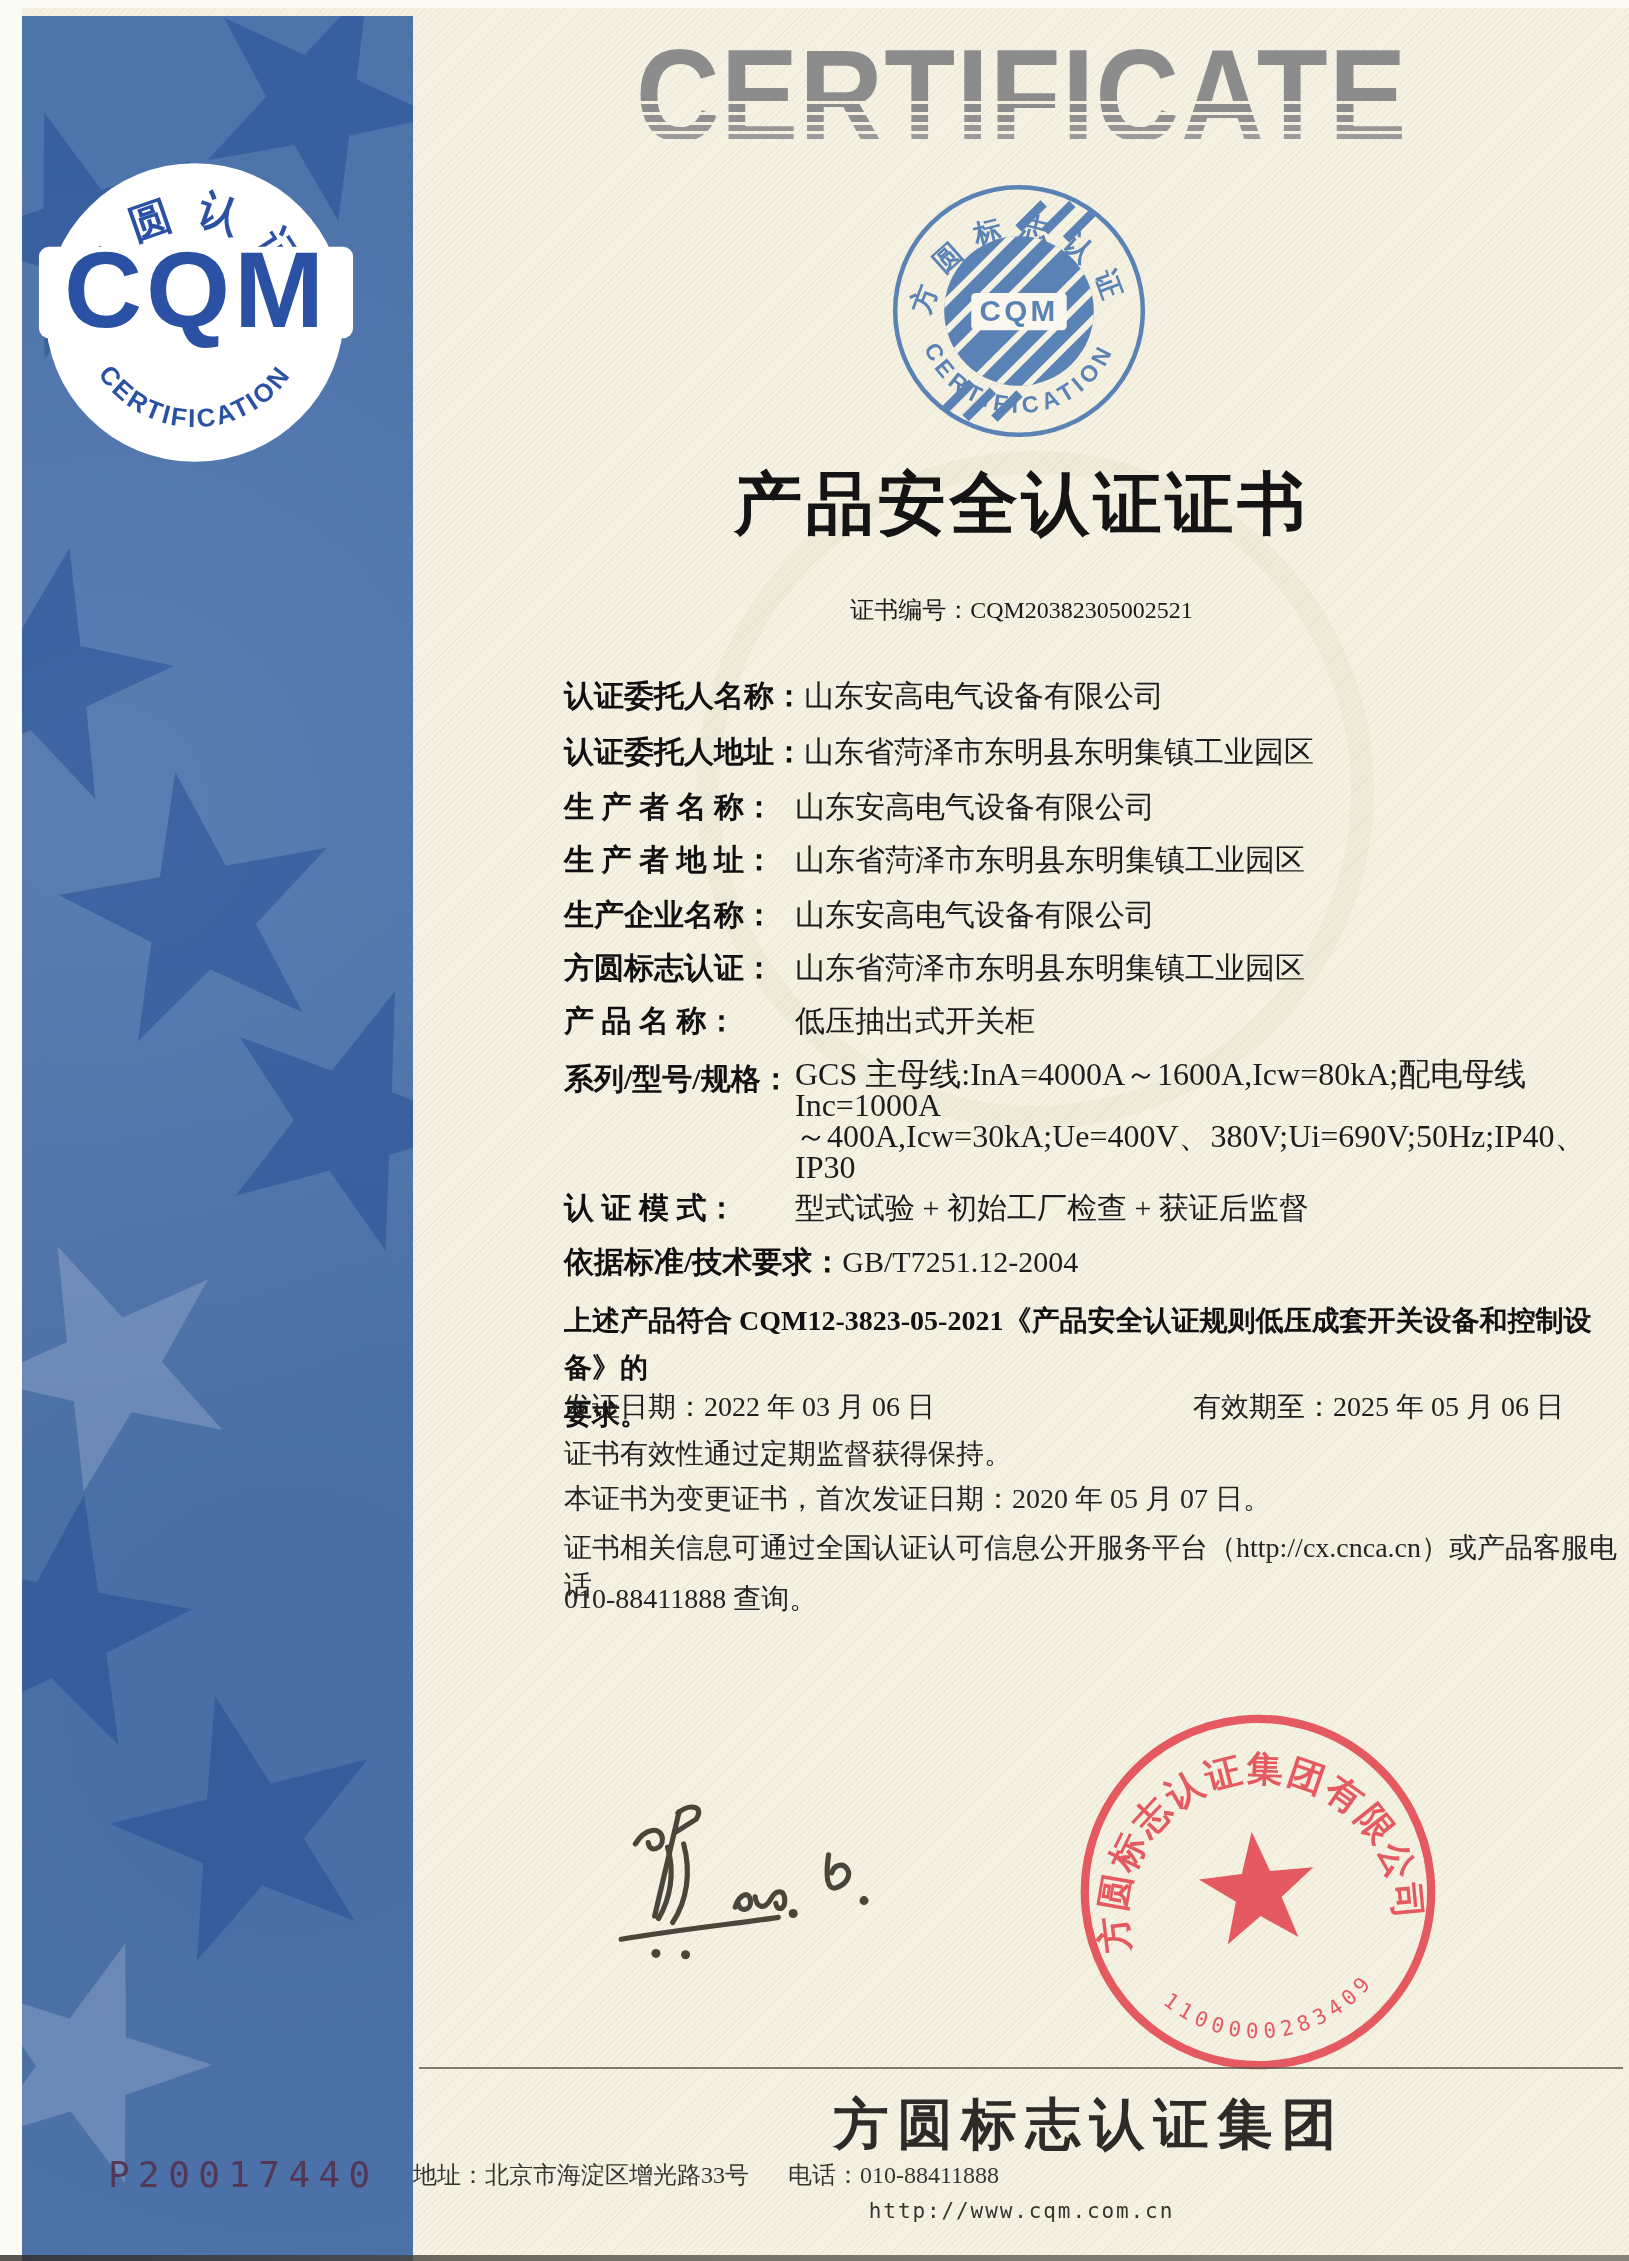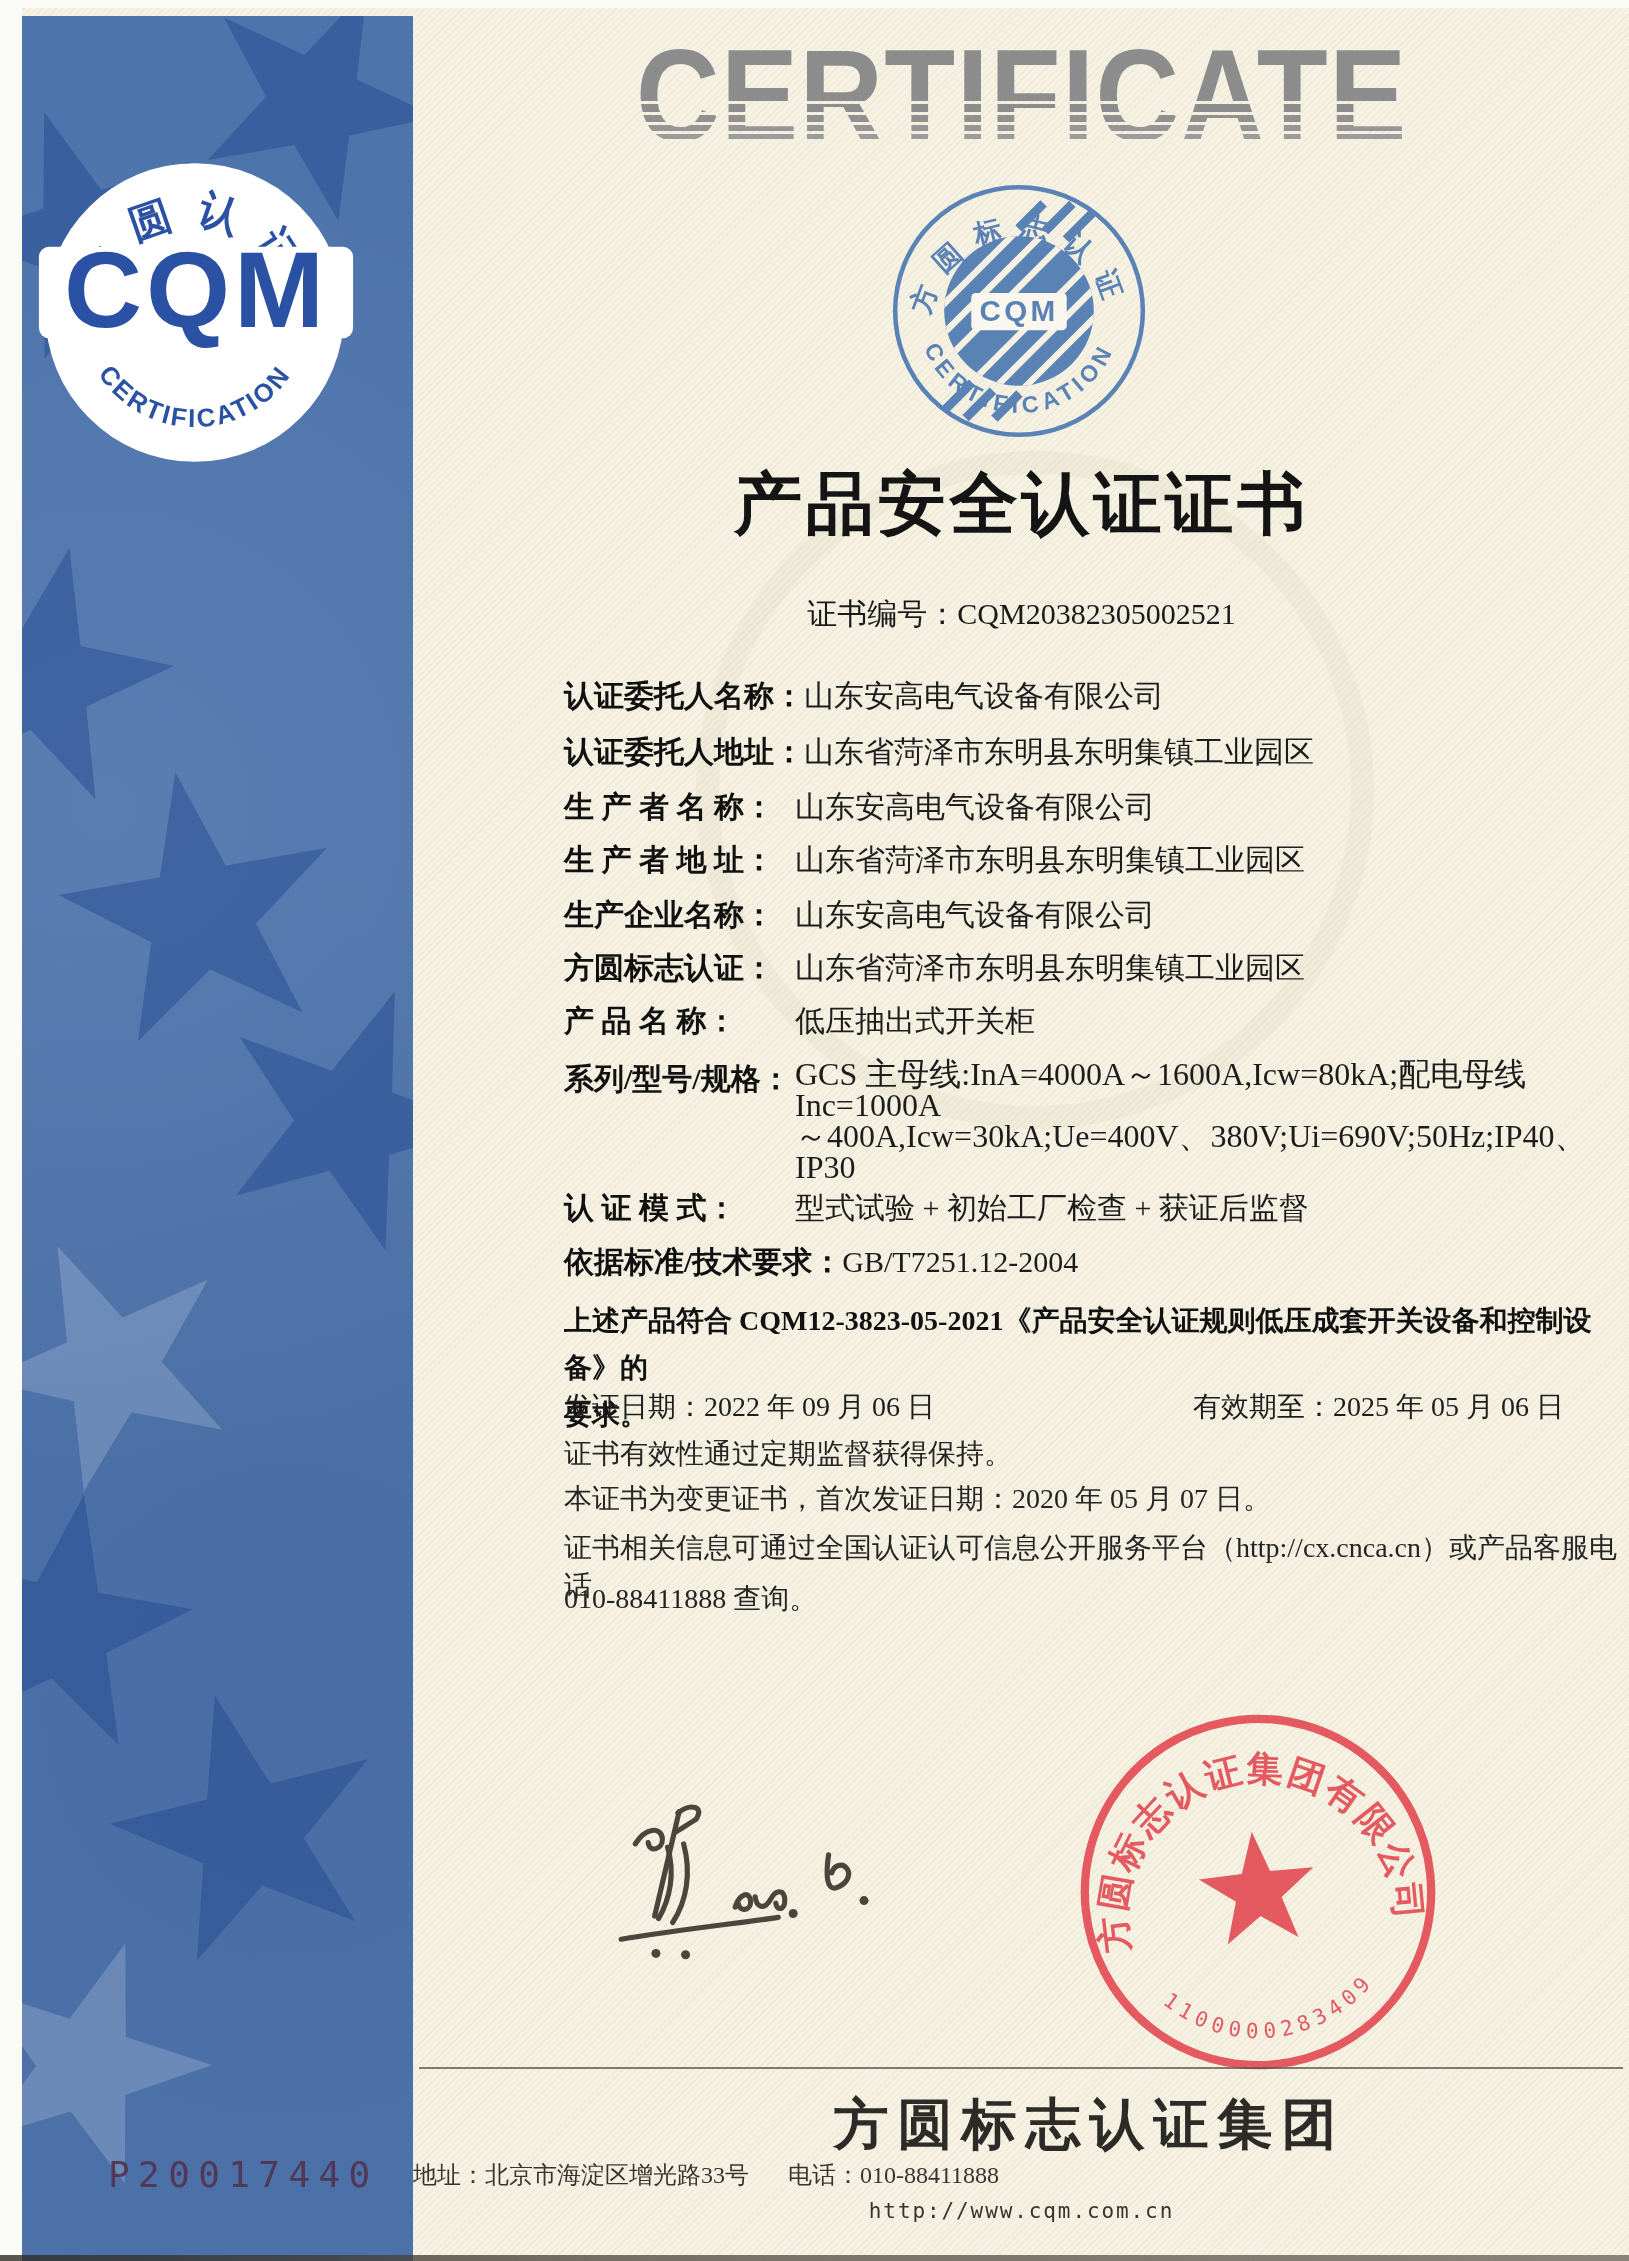--- a/index.html
+++ b/index.html
@@ -35,21 +35,21 @@
       #a2a2a2 123px 126px, rgba(0,0,0,0) 126px 131px,
       #a9a9a9 131px 134px, rgba(0,0,0,0) 134px 155px);
     -webkit-background-clip:text;background-clip:text;color:transparent;}
   
   .logo-left{position:absolute;left:35px;top:158px;width:322px;height:309px;z-index:5;}
   .logo-center{position:absolute;left:890px;top:182px;width:258px;height:258px;}
   .arc-cjk{font-family:"Liberation Sans","DejaVu Sans",sans-serif;font-weight:bold;}
   
   .title{position:absolute;left:413px;top:459px;width:1217px;text-align:center;
     font-size:68px;font-weight:700;letter-spacing:3.9px;color:#141414;}
-  .certno{position:absolute;left:413px;top:594px;width:1217px;text-align:center;font-size:30px;color:#1a1a1a;}
+  .certno{position:absolute;left:413px;top:594px;width:1217px;text-align:center;font-size:24px;color:#1a1a1a;}
   
   .row{position:absolute;left:564px;width:1032px;font-size:30px;line-height:40px;}
   .lbl{display:inline-block;min-width:231px;font-weight:700;color:#101010;vertical-align:top;}
   .val{display:inline-block;vertical-align:top;white-space:pre-line;color:#1c1c1c;}
   .row.spec .val{font-size:32px;line-height:31px;width:793px;}
   .statement{position:absolute;left:564px;top:1297px;width:1045px;font-size:28px;font-weight:700;
     line-height:47px;white-space:pre-line;color:#111;}
   .dateline{position:absolute;top:1388px;font-size:28px;}
   .d-issue{left:564px;} .d-expiry{left:1193px;}
   .note{position:absolute;left:564px;font-size:28px;color:#242424;}
@@ -159,21 +159,21 @@
   <div class="row" style="top:1001px"><span class="lbl">产 品 名 称：</span><span class="val">低压抽出式开关柜</span></div>
   <div class="row spec" style="top:1059px"><span class="lbl">系列/型号/规格：</span><span class="val">GCS 主母线:InA=4000A～1600A,Icw=80kA;配电母线 Inc=1000A
 ～400A,Icw=30kA;Ue=400V、380V;Ui=690V;50Hz;IP40、IP30</span></div>
   <div class="row" style="top:1188px"><span class="lbl">认 证 模 式：</span><span class="val">型式试验 + 初始工厂检查 + 获证后监督</span></div>
   <div class="row" style="top:1242px"><span class="lbl">依据标准/技术要求：</span><span class="val">GB/T7251.12-2004</span></div>
 
   <div class="statement">上述产品符合 CQM12-3823-05-2021《产品安全认证规则低压成套开关设备和控制设备》的
 要求。</div>
 
   <div class="dateline d-issue">
-    <span>发证日期：</span><span>2022 年 09 月 06 日</span>
+    <span>发证日期：</span><span>2022 年 03 月 06 日</span>
   </div>
   <div class="dateline d-expiry">
     <span>有效期至：</span><span>2025 年 05 月 06 日</span>
   </div>
 
   <div class="note" style="top:1435px">证书有效性通过定期监督获得保持。</div>
   <div class="note" style="top:1480px">本证书为变更证书，首次发证日期：2020 年 05 月 07 日。</div>
   <div class="note" style="top:1529px">证书相关信息可通过全国认证认可信息公开服务平台（http://cx.cnca.cn）或产品客服电话</div>
   <div class="note" style="top:1580px">010-88411888 查询。</div>
 

